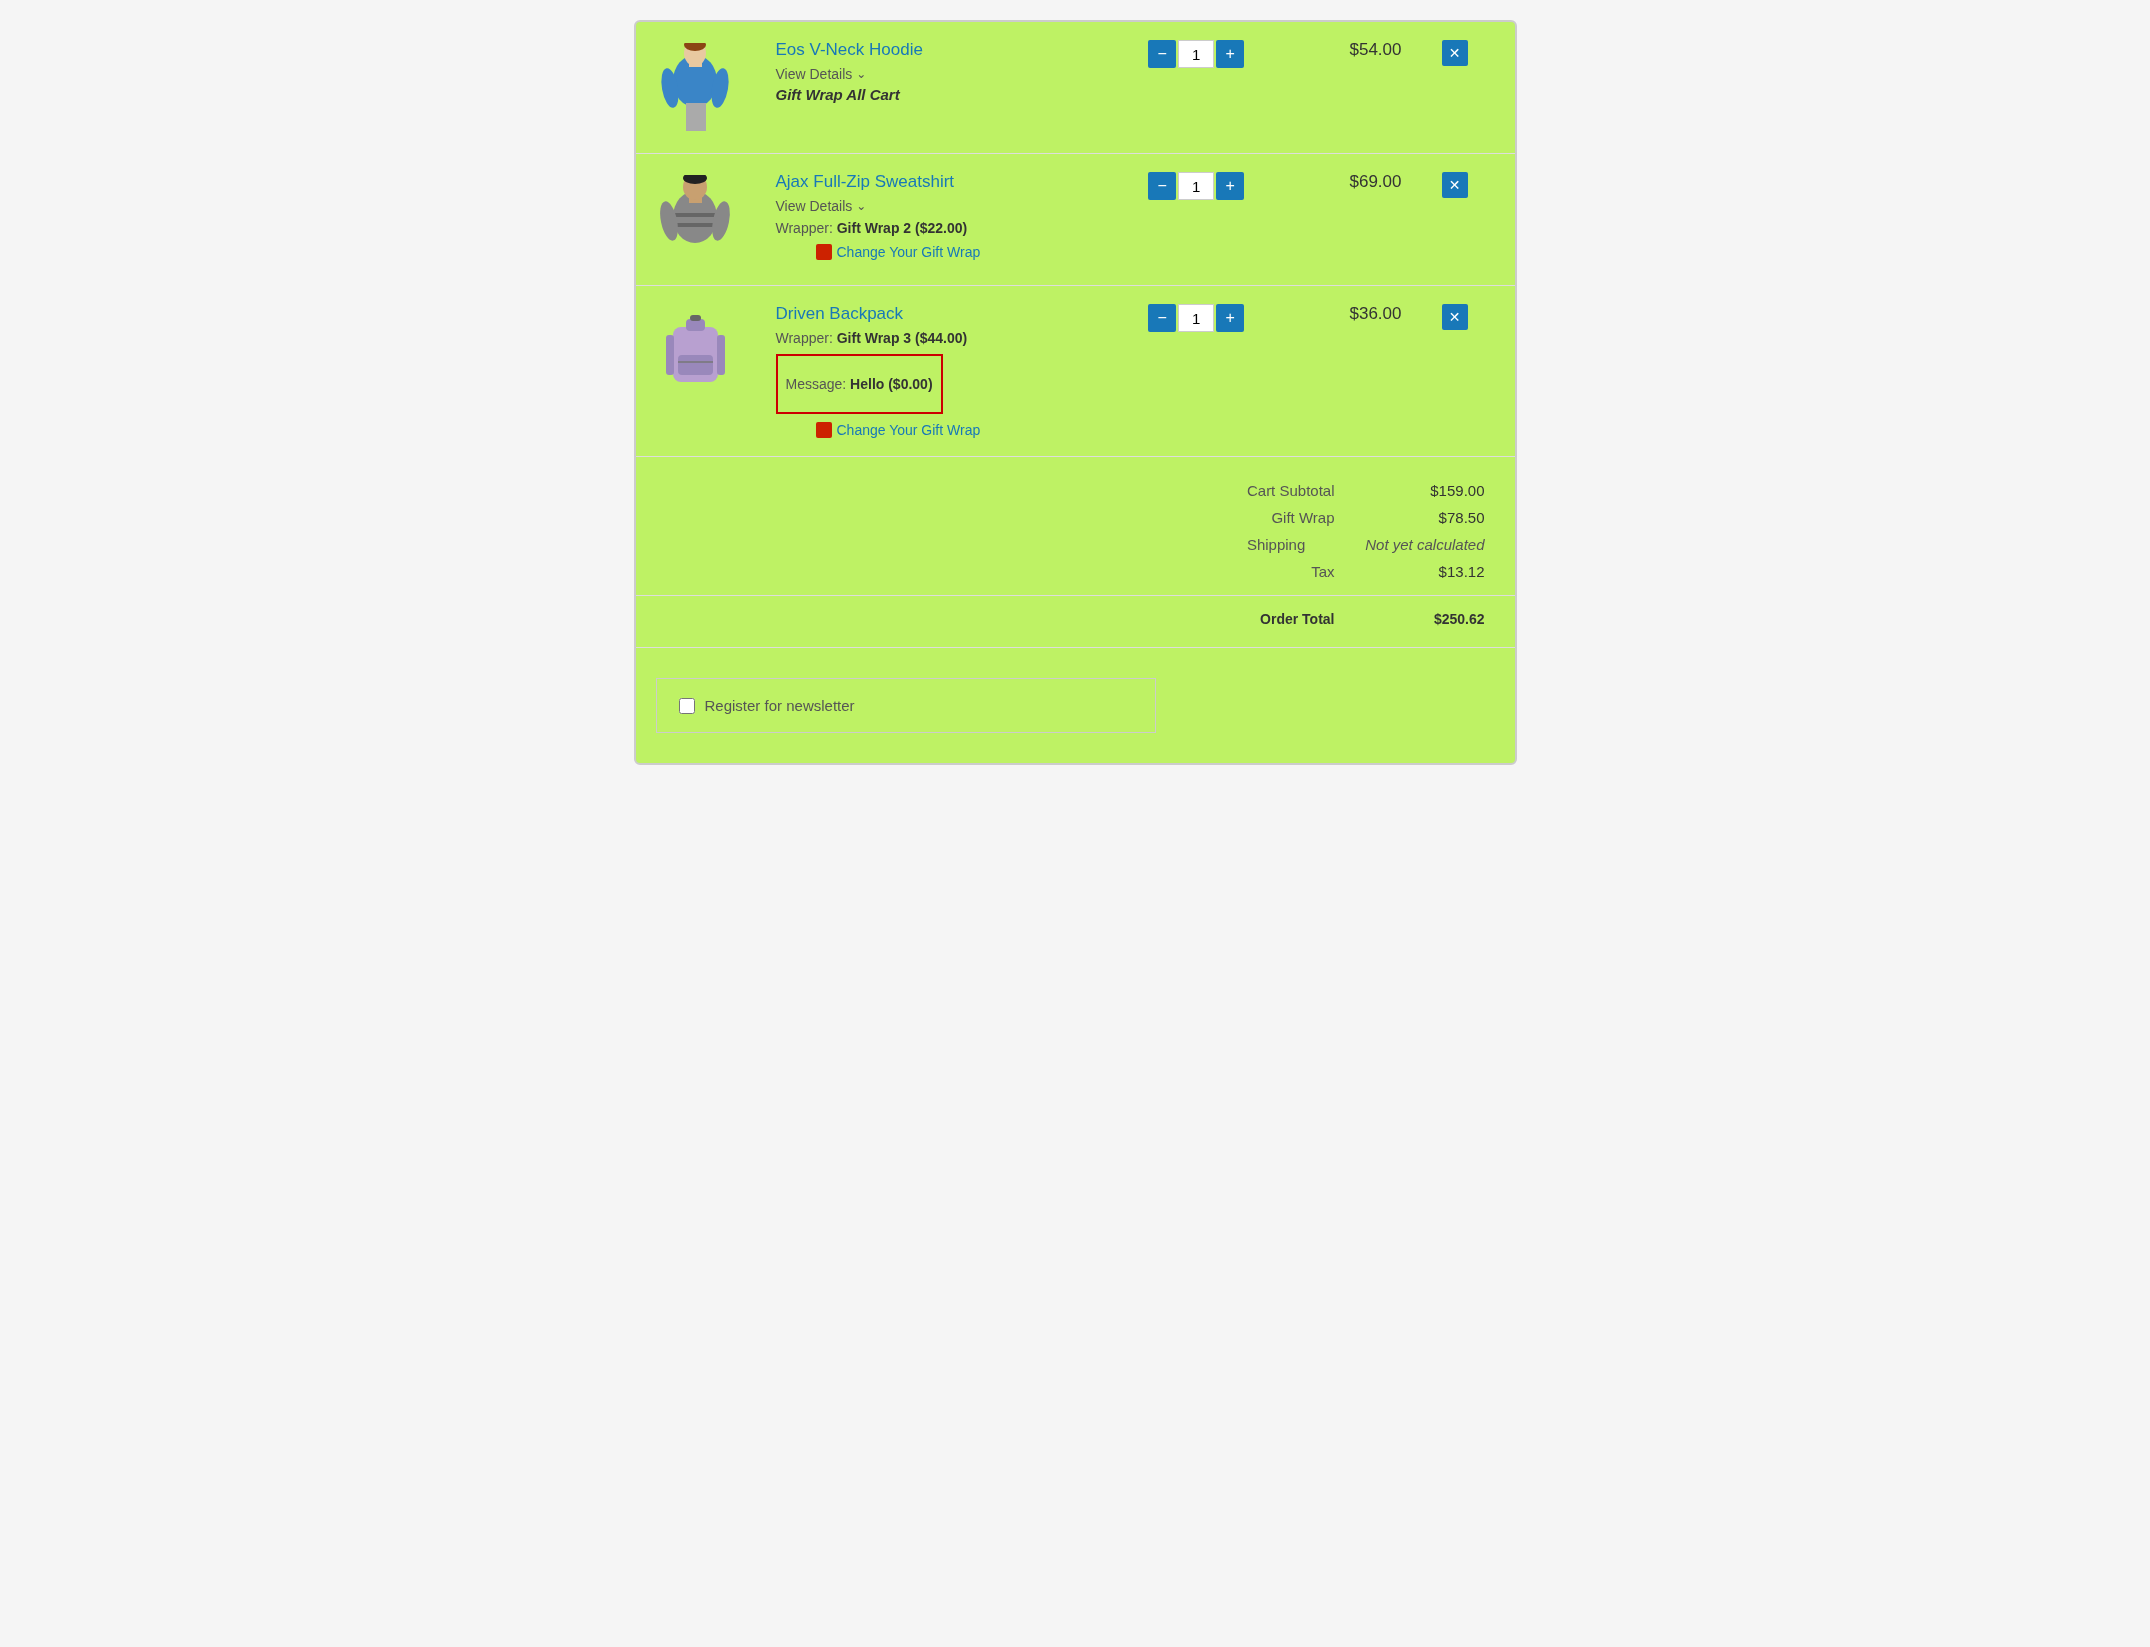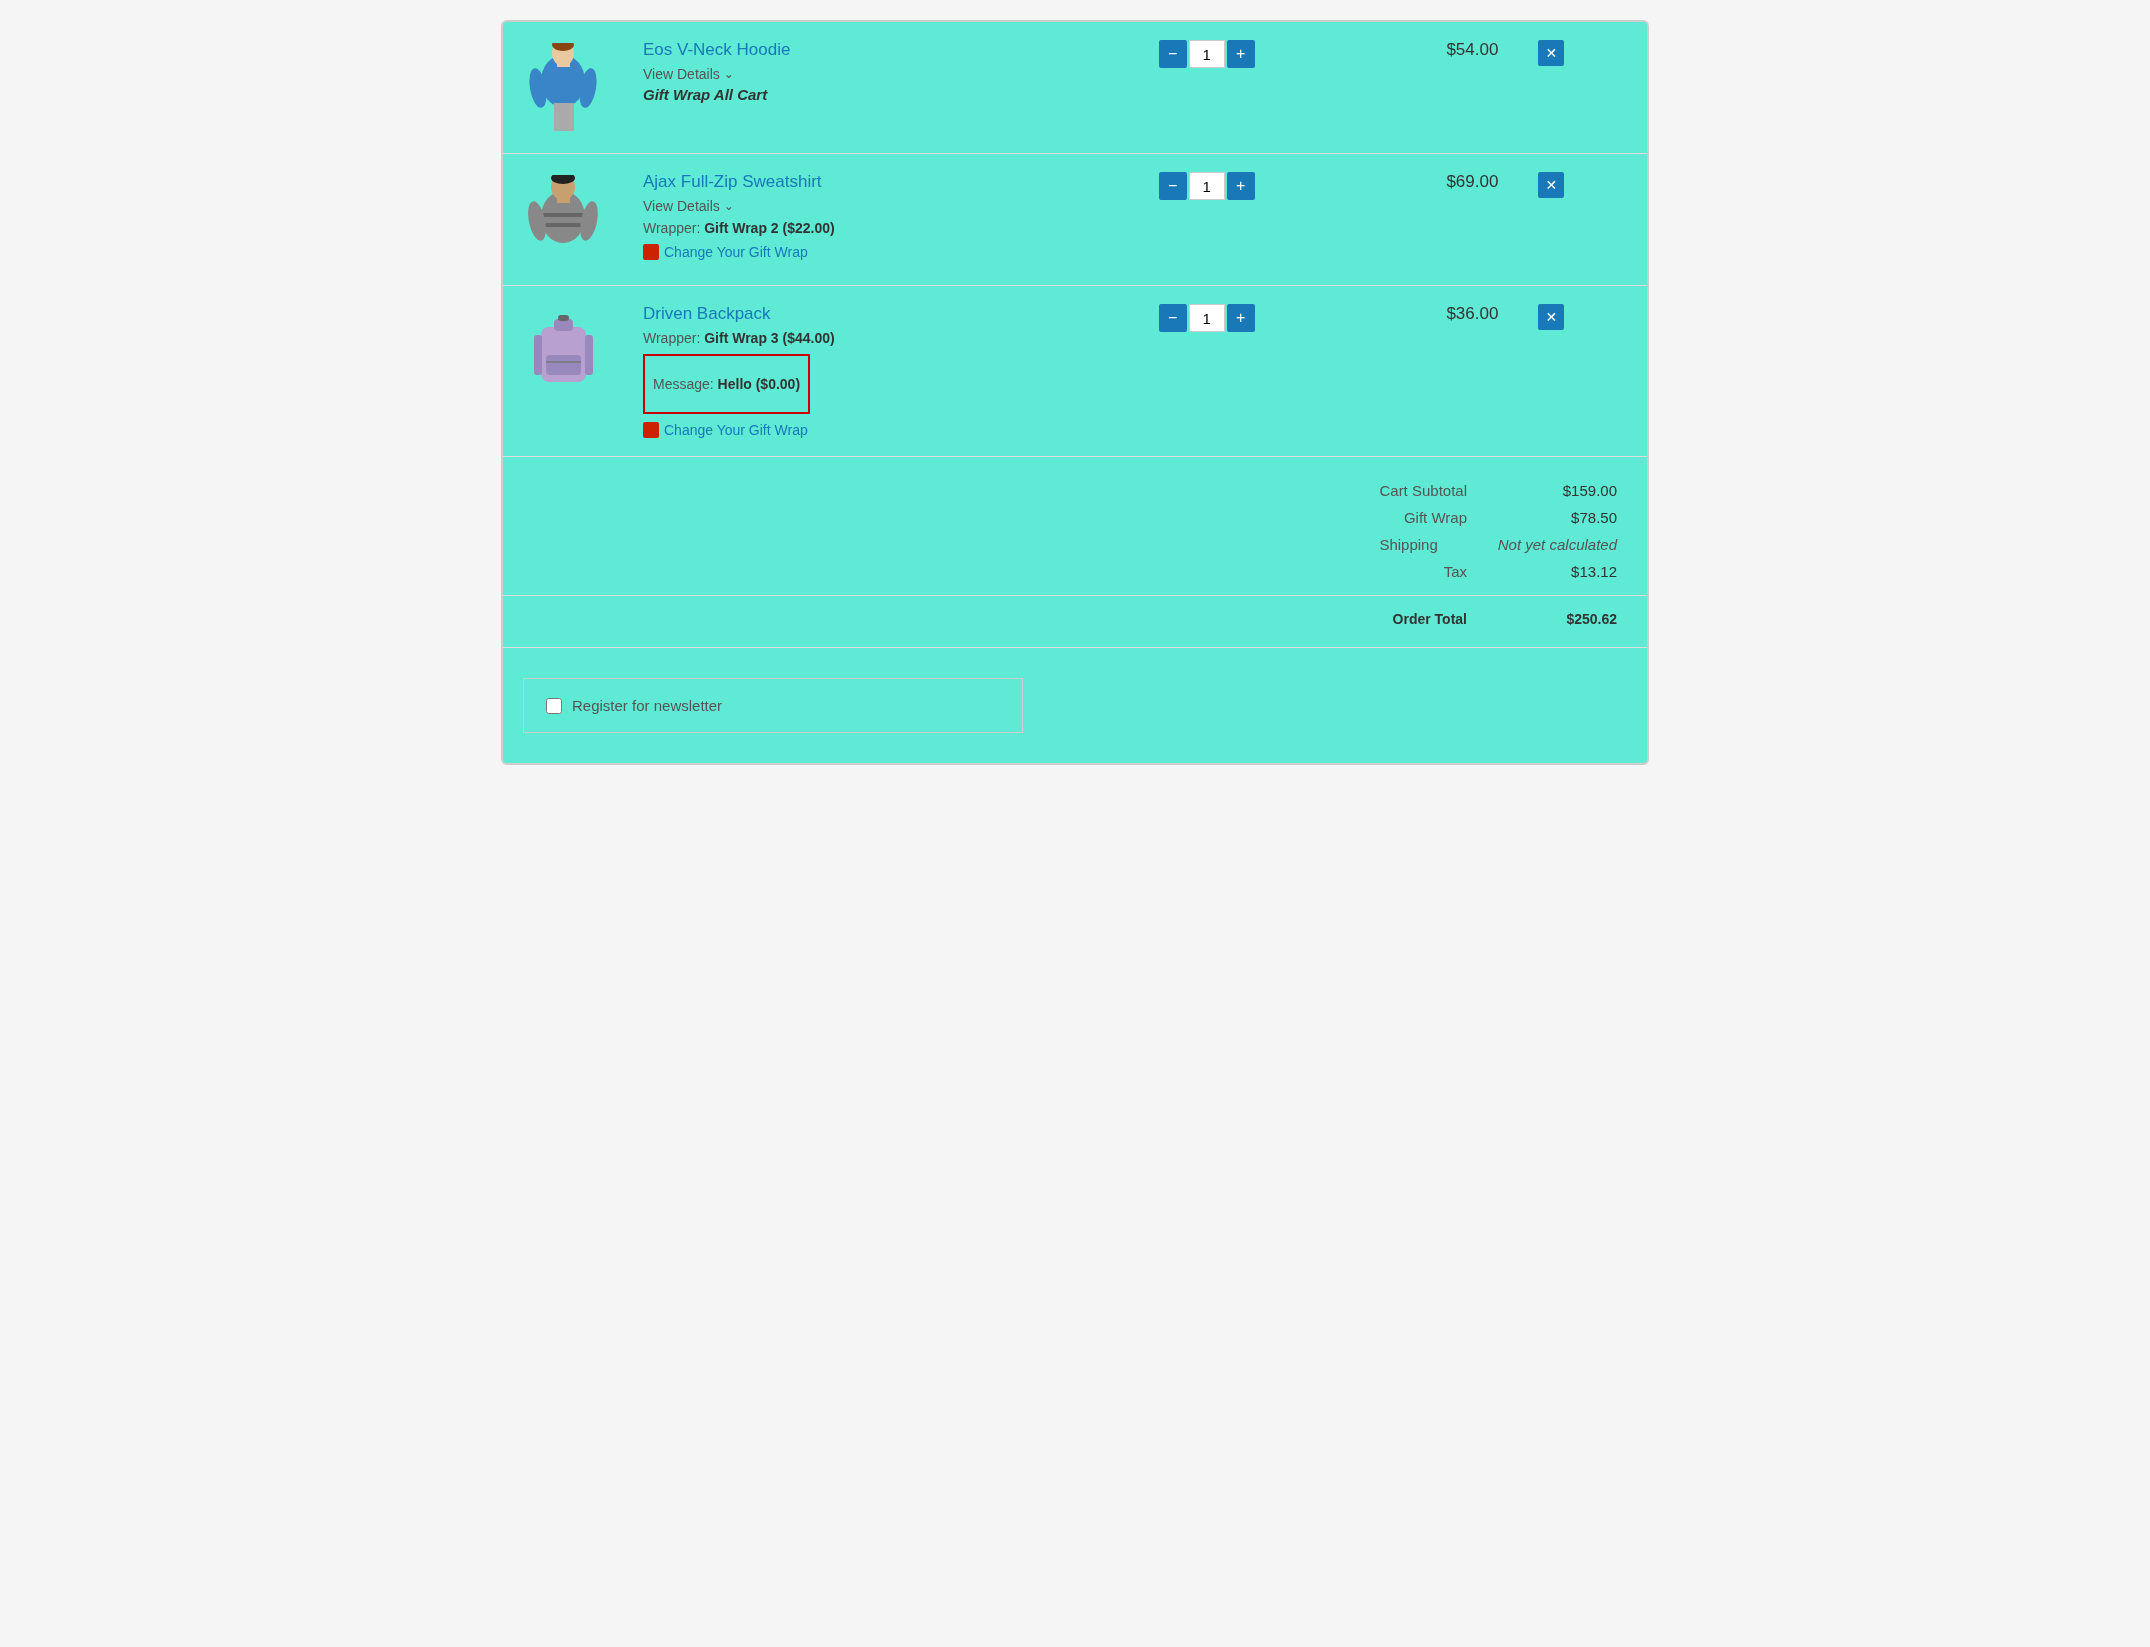--- a/index.html
+++ b/index.html
@@ -6,24 +6,24 @@
     body {
       font-family: Arial, sans-serif;
       background: #f5f5f5;
       display: flex;
       justify-content: center;
       align-items: flex-start;
       min-height: 100vh;
       padding: 20px;
     }
     .outer-container {
-      background: #5eead4;
+      background: #bef264;
       border: 2px solid #ccc;
       border-radius: 6px;
-      width: 1148px;
+      width: 883px;
       overflow: hidden;
     }
     .cart-table {
       width: 100%;
       border-collapse: collapse;
     }
     .cart-row {
       border-bottom: 1px solid #ddd;
     }
     .cart-row td {
@@ -86,20 +86,21 @@
       color: #333;
     }
     .change-gift-wrap {
       color: #1878b8;
       font-size: 14px;
       margin-top: 8px;
       display: flex;
       align-items: center;
       gap: 5px;
       cursor: pointer;
+      margin-left: 40px;
     }
     .gift-icon {
       display: inline-block;
       width: 16px;
       height: 16px;
       background: #cc2200;
       border-radius: 2px;
       position: relative;
       flex-shrink: 0;
     }

